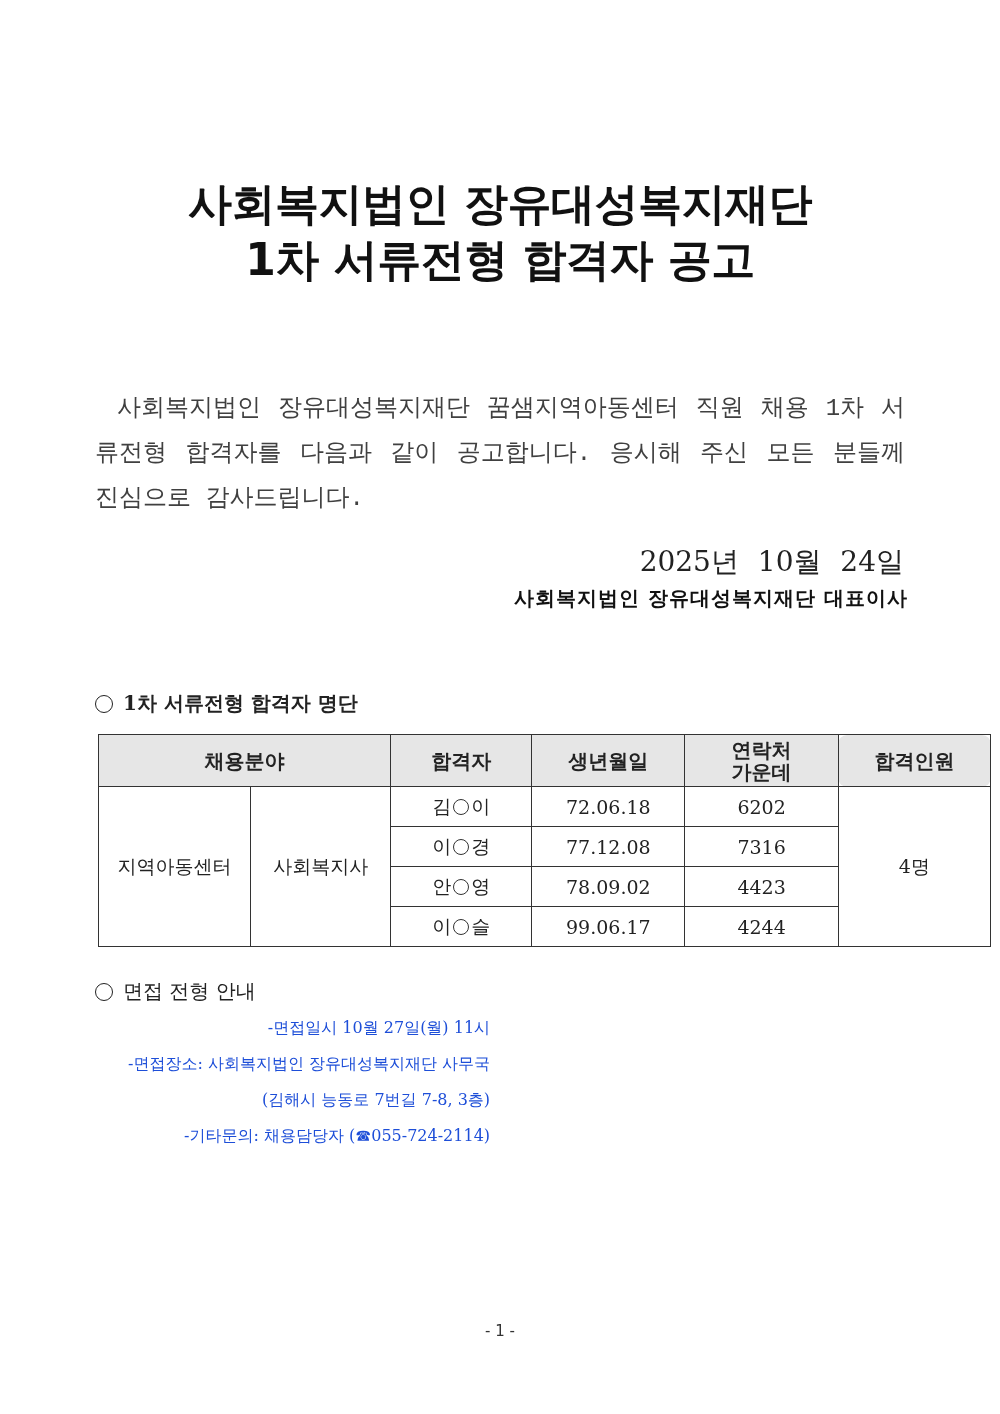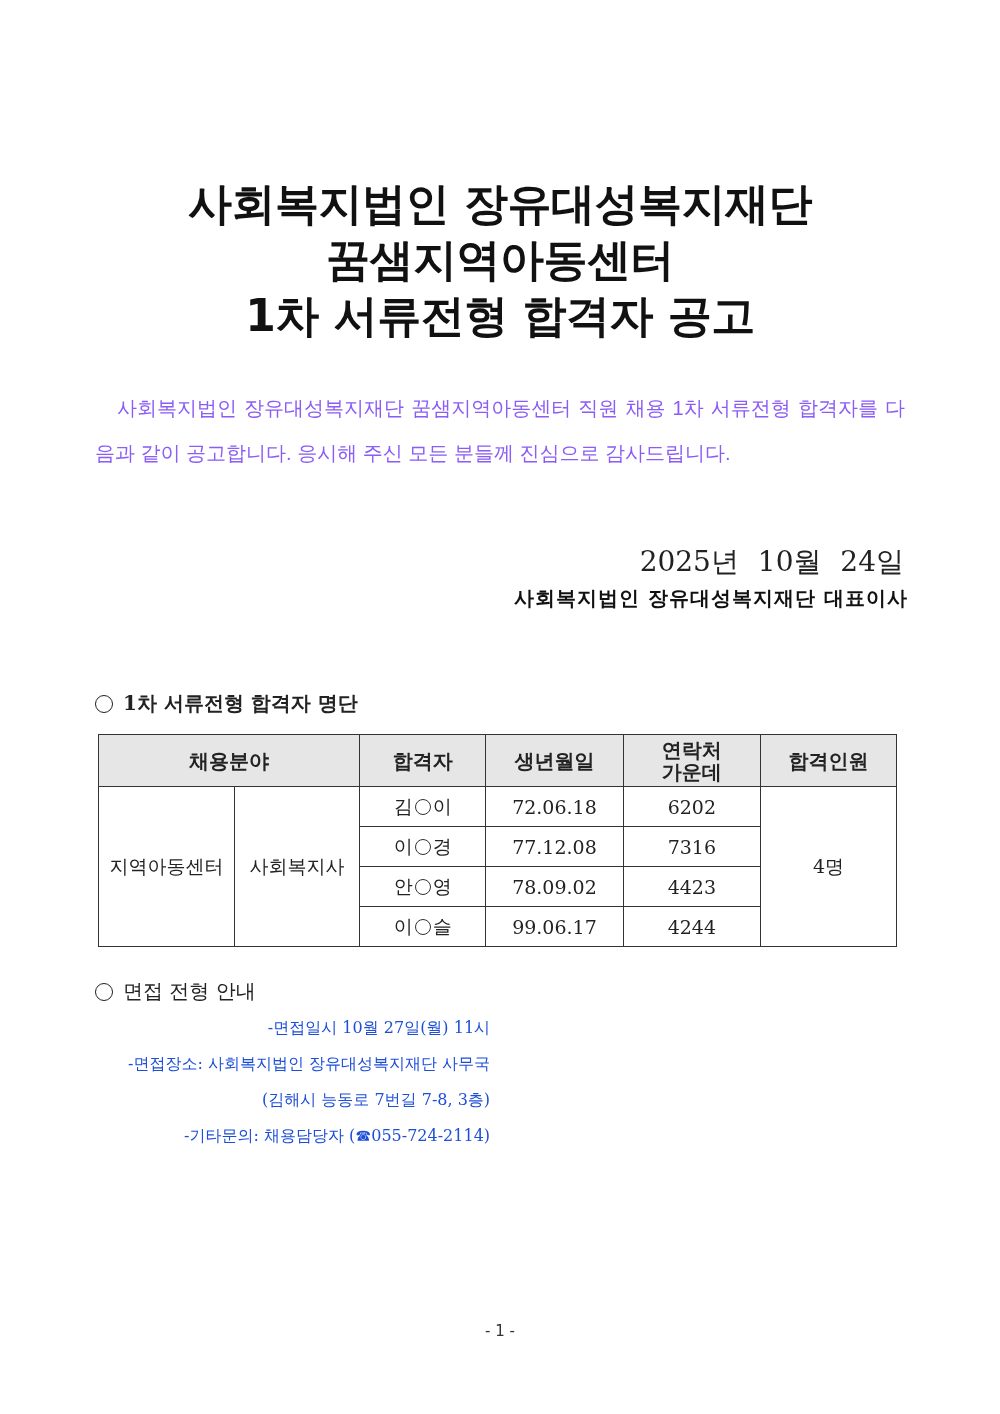--- a/index.html
+++ b/index.html
@@ -1,39 +1,38 @@
 <!DOCTYPE html>
 <html><head>
   <meta charset="utf-8">
   <style>
     html, body { margin: 0; padding: 0; background: #ffffff; }
     body { width: 1000px; height: 1414px; position: relative; overflow: hidden; color: #1a1a1a; }
     .title-block { position: absolute; left: 0; width: 1000px; top: 176px; text-align: center; font-family: "DejaVu Sans", sans-serif; font-weight: bold; color: #111; }
     .title-line { font-size: 44px; line-height: 56px; letter-spacing: -0.5px; }
-    .body-para { position: absolute; left: 95px; top: 386px; width: 810px; font-family: Liberation Sans, sans-serif; font-size: 20px; line-height: 45px; text-align: justify; text-indent: 22px; color: #8b5cf6; }
+    .body-para { position: absolute; left: 95px; top: 386px; width: 810px; font-family: Liberation Mono, monospace; font-size: 24px; line-height: 45px; text-align: justify; text-indent: 22px; color: #404040; }
     .date { position: absolute; right: 96px; top: 543px; font-family: "DejaVu Serif", serif; font-size: 28px; color: #222; word-spacing: 10px; }
     .signer { position: absolute; right: 92px; top: 585px; font-family: "DejaVu Serif", serif; font-size: 20px; font-weight: bold; color: #111; letter-spacing: 1px; }
     .section-head { position: absolute; left: 95px; font-family: "DejaVu Serif", serif; font-size: 20px; color: #222; }
     .circle-bullet { display: inline-block; width: 18px; height: 18px; border: 1.6px solid #222; border-radius: 50%; vertical-align: -3px; margin-right: 10px; box-sizing: border-box; }
-    table.roster { position: absolute; left: 98px; top: 734px; width: 799px; border-collapse: collapse; font-family: "DejaVu Serif", serif; font-size: 19px; color: #222; }
+    table.roster { position: absolute; left: 98px; top: 734px; width: 893px; border-collapse: collapse; font-family: "DejaVu Serif", serif; font-size: 19px; color: #222; }
     table.roster th, table.roster td { border: 1.3px solid #333; text-align: center; padding: 0; }
     table.roster th { background: #e6e6e6; font-weight: bold; height: 51px; font-size: 20px; line-height: 22px; }
     table.roster td { height: 39px; }
-    .c1 { width: 136px; } .c2 { width: 125px; } .c3 { width: 126px; } .c4 { width: 137px; } .c5 { width: 137px; } .c6 { width: 136px; }
+    .c1 { width: 136px; } .c2 { width: 125px; } .c3 { width: 126px; } .c4 { width: 137px; } .c5 { width: 137px; } .c6 { width: 136px; border-radius: 9px; }
     .name-circ { display: inline-block; width: 16px; height: 16px; border: 1.3px solid #333; border-radius: 50%; vertical-align: -2px; margin: 0 2px; box-sizing: border-box; }
     .info-list { position: absolute; left: 128px; top: 1010px; font-family: "DejaVu Serif", serif; font-size: 16px; line-height: 36px; color: #1d4ed8; text-align: right; }
     .info-list .indent { padding-left: 116px; }
     .page-num { position: absolute; left: 0; width: 1000px; top: 1322px; text-align: center; font-family: "DejaVu Sans", sans-serif; font-size: 15px; color: #333; }
   </style>
 </head>
 <body>
 
 <div class="title-block">
   <div class="title-line">사회복지법인 장유대성복지재단</div>
-  <div class="title-line">꿈샘지역아동센터</div>
   <div class="title-line">1차 서류전형 합격자 공고</div>
 </div>
 
 <div class="body-para">사회복지법인 장유대성복지재단 꿈샘지역아동센터 직원 채용 1차 서류전형 합격자를 다음과 같이 공고합니다. 응시해 주신 모든 분들께 진심으로 감사드립니다.</div>
 
 <div class="date">2025년 10월 24일</div>
 <div class="signer">사회복지법인 장유대성복지재단 대표이사</div>
 
 <div class="section-head" style="top:690px;">
   <span class="circle-bullet"></span><span style="font-weight:bold;">1차 서류전형 합격자 명단</span>

